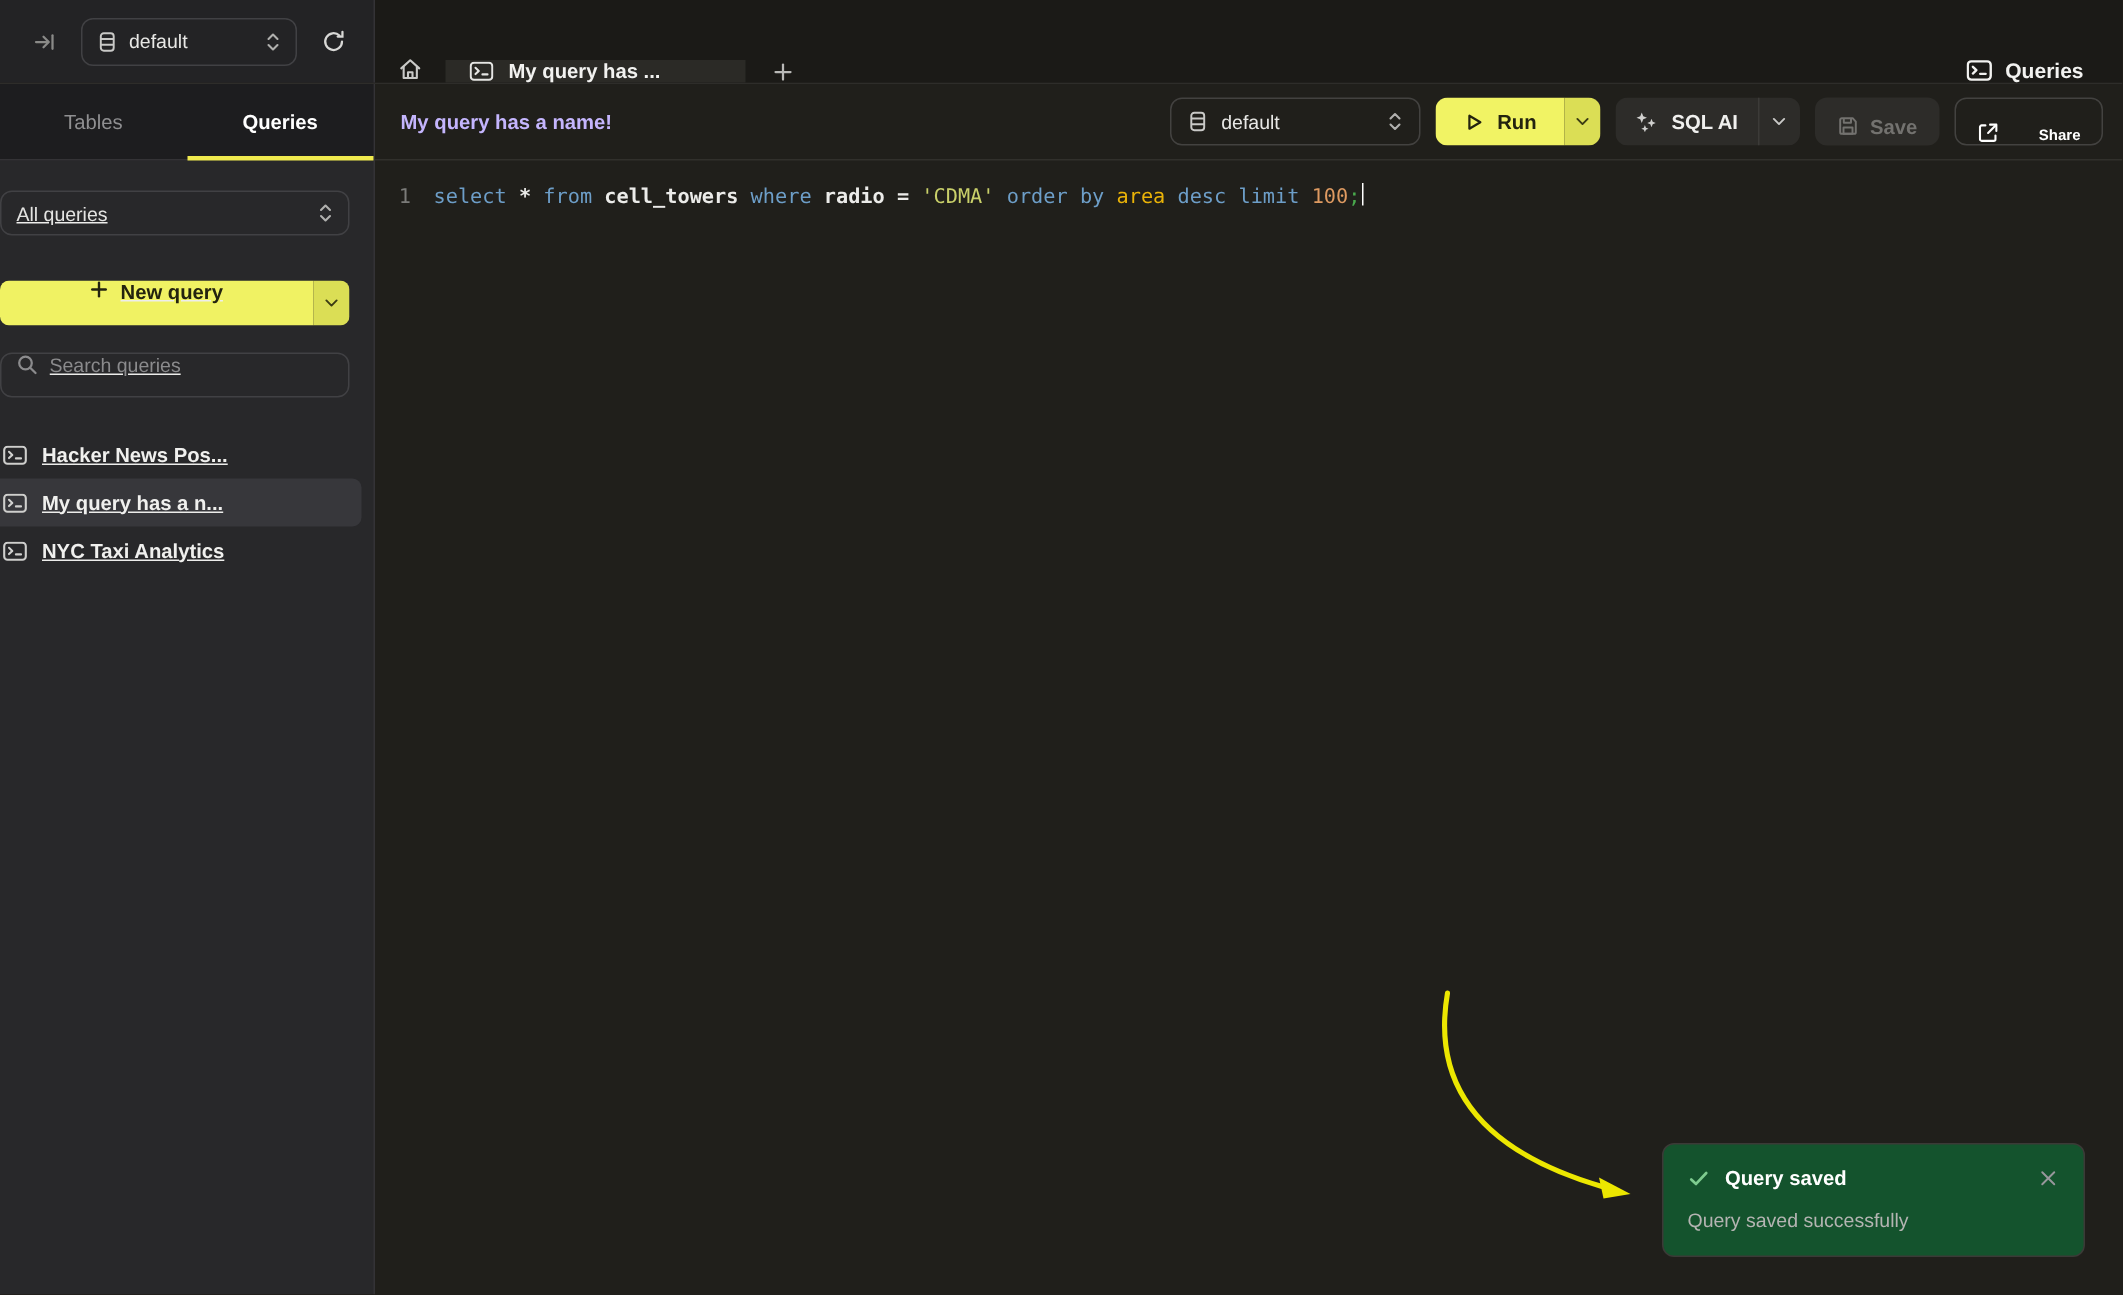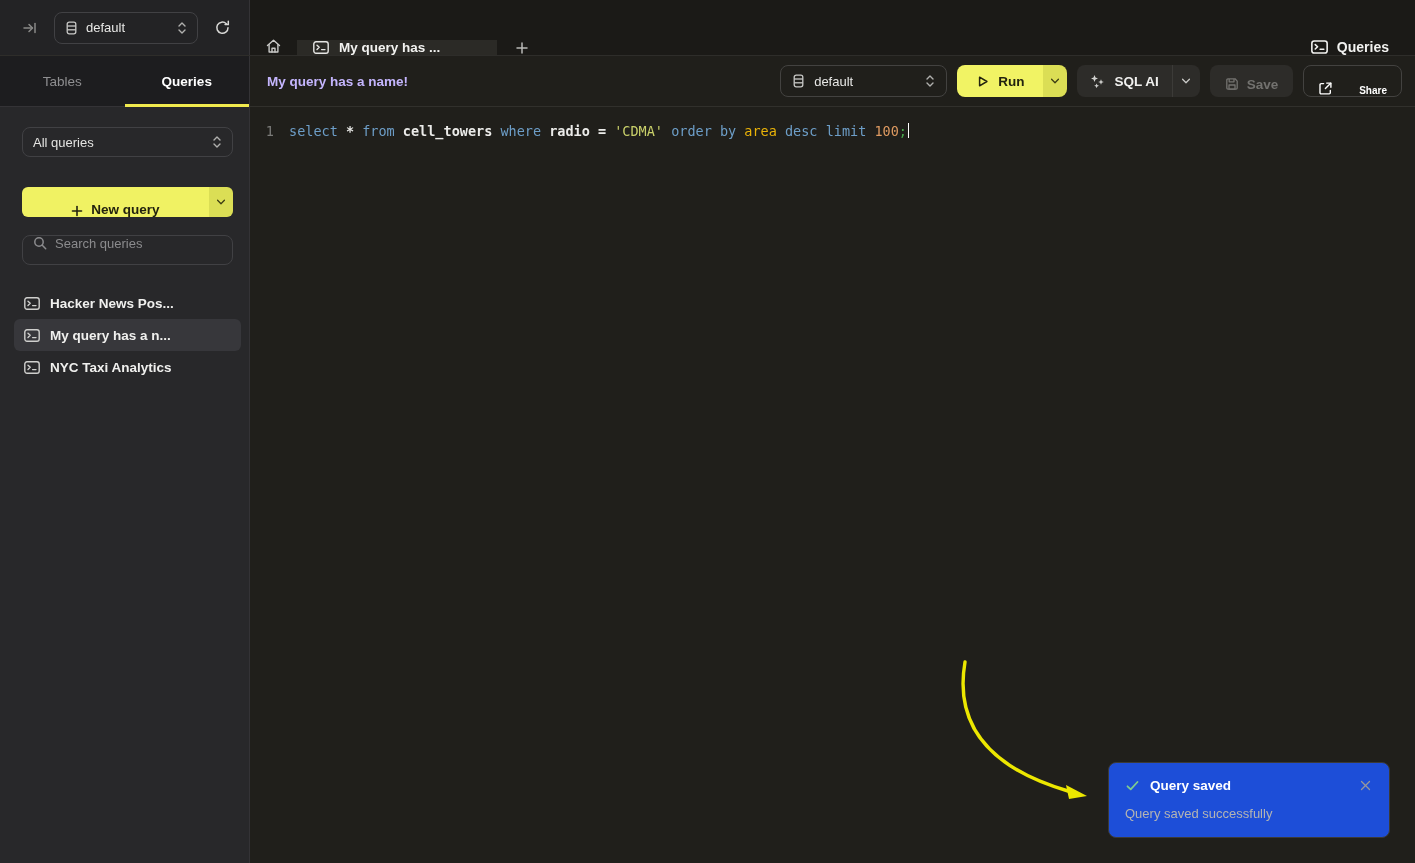--- a/index.html
+++ b/index.html
@@ -36,29 +36,29 @@
     margin-left:auto; margin-right:26px; display:flex; align-items:center; gap:9px;
     font-size:14px; font-weight:700; color:#f2f2f0; cursor:pointer;
   }
 
   
   .sidebar { position:absolute; top:56px; left:0; width:250px; bottom:0; background:#28282a; border-right:1px solid #343336; }
   .sidebar-tabs { height:51px; display:flex; background:#1d1d1f; border-bottom:1px solid #343336; }
   .side-tab { flex:1; display:flex; align-items:center; justify-content:center; font-size:13.5px; color:#8f8f91; cursor:pointer; position:relative; }
   .side-tab.active { color:#ffffff; font-weight:600; }
   .side-tab.active::after { content:""; position:absolute; left:0; right:0; bottom:-1px; height:3px; background:#f0ea4e; }
-  .sidebar-body { padding:20px 16px 0 22px; }
+  .sidebar-body { padding:20px 16px 0 0;text-decoration:underline; }
   .filter-select {
     width:100%; height:30px; border:1px solid #414144; border-radius:8px; background:transparent;
     display:flex; align-items:center; padding:0 10px; color:#e4e4e2; font-size:13px; cursor:pointer;
   }
   .filter-select .lbl { flex:1; text-align:left; }
   .new-query { margin-top:30px; display:flex; height:30px; border-radius:6px; overflow:hidden; cursor:pointer; }
   .new-query-main {
-    flex:1; background:#f0f263; display:flex; align-items:flex-end; justify-content:center; gap:8px;
+    flex:1; background:#f0f263; display:flex; align-items:flex-start; justify-content:center; gap:8px;
     color:#23230f; font-size:13.5px; font-weight:600; border:none; cursor:pointer;
   }
   .new-query-caret { width:24px; background:#dbde55; border:none; display:flex; align-items:center; justify-content:center; color:#3c3c14; cursor:pointer; }
   .search-box {
     margin-top:18px; height:30px; border:1px solid #414144; border-radius:8px;
     display:flex; align-items:flex-start; gap:8px; padding:0 10px;
   }
   .search-box input {
     flex:1; background:transparent; border:none; outline:none; color:#e4e4e2; font-size:13px;
     font-family:"Liberation Sans", sans-serif;
@@ -118,21 +118,21 @@
   .tk-column    { color:#eab308; }
   .tk-number    { color:#de9a61; }
   .tk-semicolon { color:#49a94d; }
   .caret-bar { display:inline-block; width:1.5px; height:15px; background:#ffffff; margin-left:1px; vertical-align:-2px; }
 
   
   .annotation { position:absolute; inset:0; pointer-events:none; }
 
   
   .toast {
-    position:absolute; right:25px; bottom:25px; width:282px; background:#1d4ed8;
+    position:absolute; right:25px; bottom:25px; width:282px; background:#14532d;
     border:1px solid #3b3a37; border-radius:8px; padding:15px 16px 16px 16px;
   }
   .toast-head { display:flex; align-items:center; gap:10px; }
   .toast-title { font-size:13.5px; font-weight:700; color:#ffffff; }
   .toast-close { margin-left:auto; background:none; border:none; cursor:pointer; padding:2px; }
   .toast-msg { margin-top:13px; font-size:13px; color:#b4b4b2; }
 </style>
 </head>
 <body>
 

